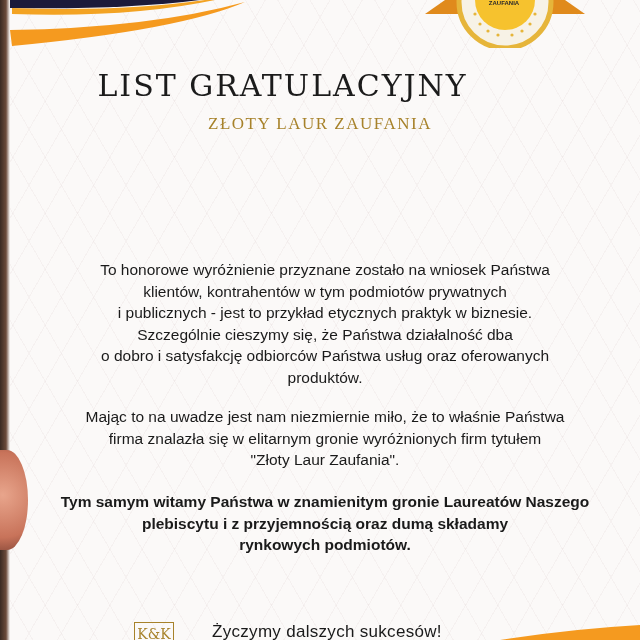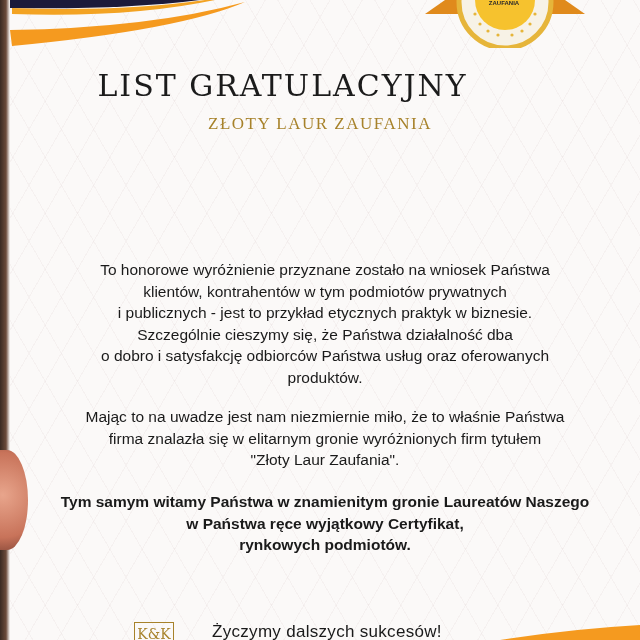--- a/index.html
+++ b/index.html
@@ -103,21 +103,21 @@
   </div>
 
   <div class="para p3">
     <span>Mając to na uwadze jest nam niezmiernie miło, że to właśnie Państwa</span>
     <span>firma znalazła się w elitarnym gronie wyróżnionych firm tytułem</span>
     <span>"Złoty Laur Zaufania".</span>
   </div>
 
   <div class="para p4">
     <span>Tym samym witamy Państwa  w znamienitym gronie Laureatów Naszego</span>
-    <span>w Państwa ręce wyjątkowy Certyfikat,</span>
+    <span>plebiscytu i z przyjemnością oraz dumą składamy</span>
     <span>rynkowych podmiotów.</span>
   </div>
 
   <div class="footer-logo">K&amp;K</div>
   <div class="closing">Życzymy dalszych sukcesów!</div>
 
   <svg class="footer-swoosh" viewBox="0 0 140 15">
     <path d="M0,15 Q70,4 140,0 L140,15 Z" fill="#f59a1f"></path>
   </svg>
 </div>

